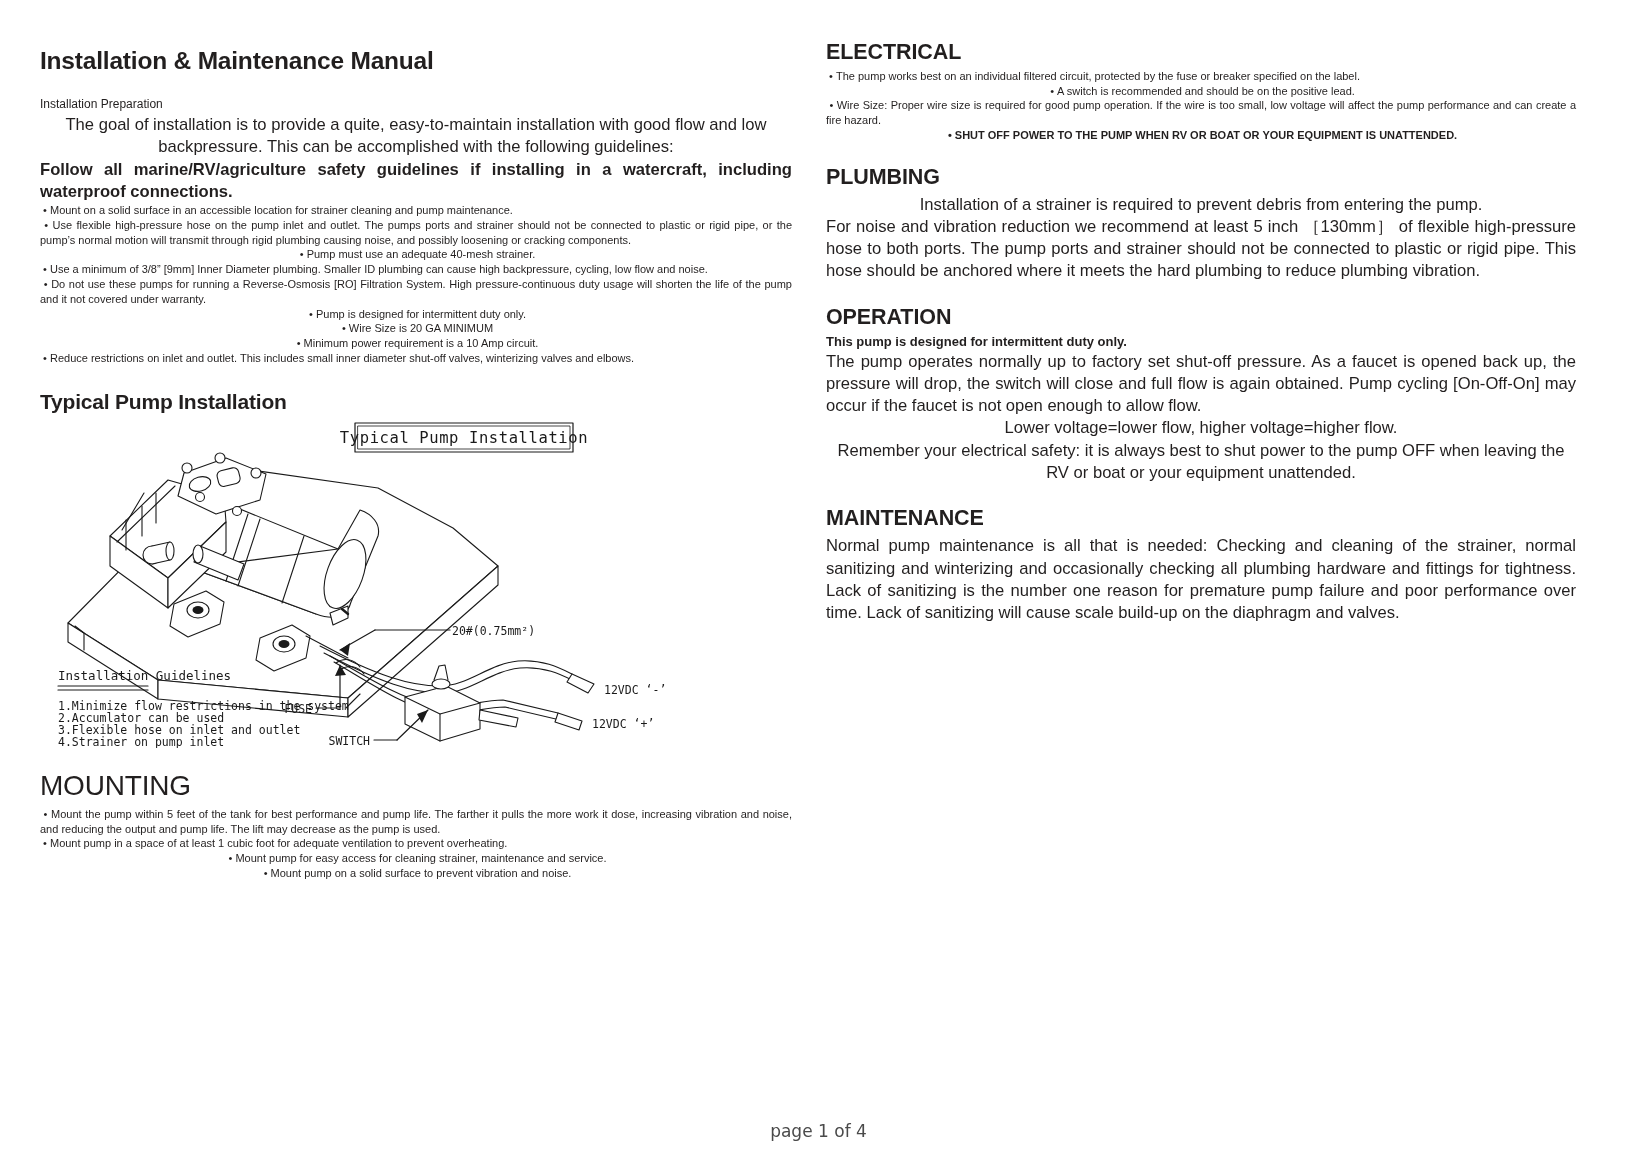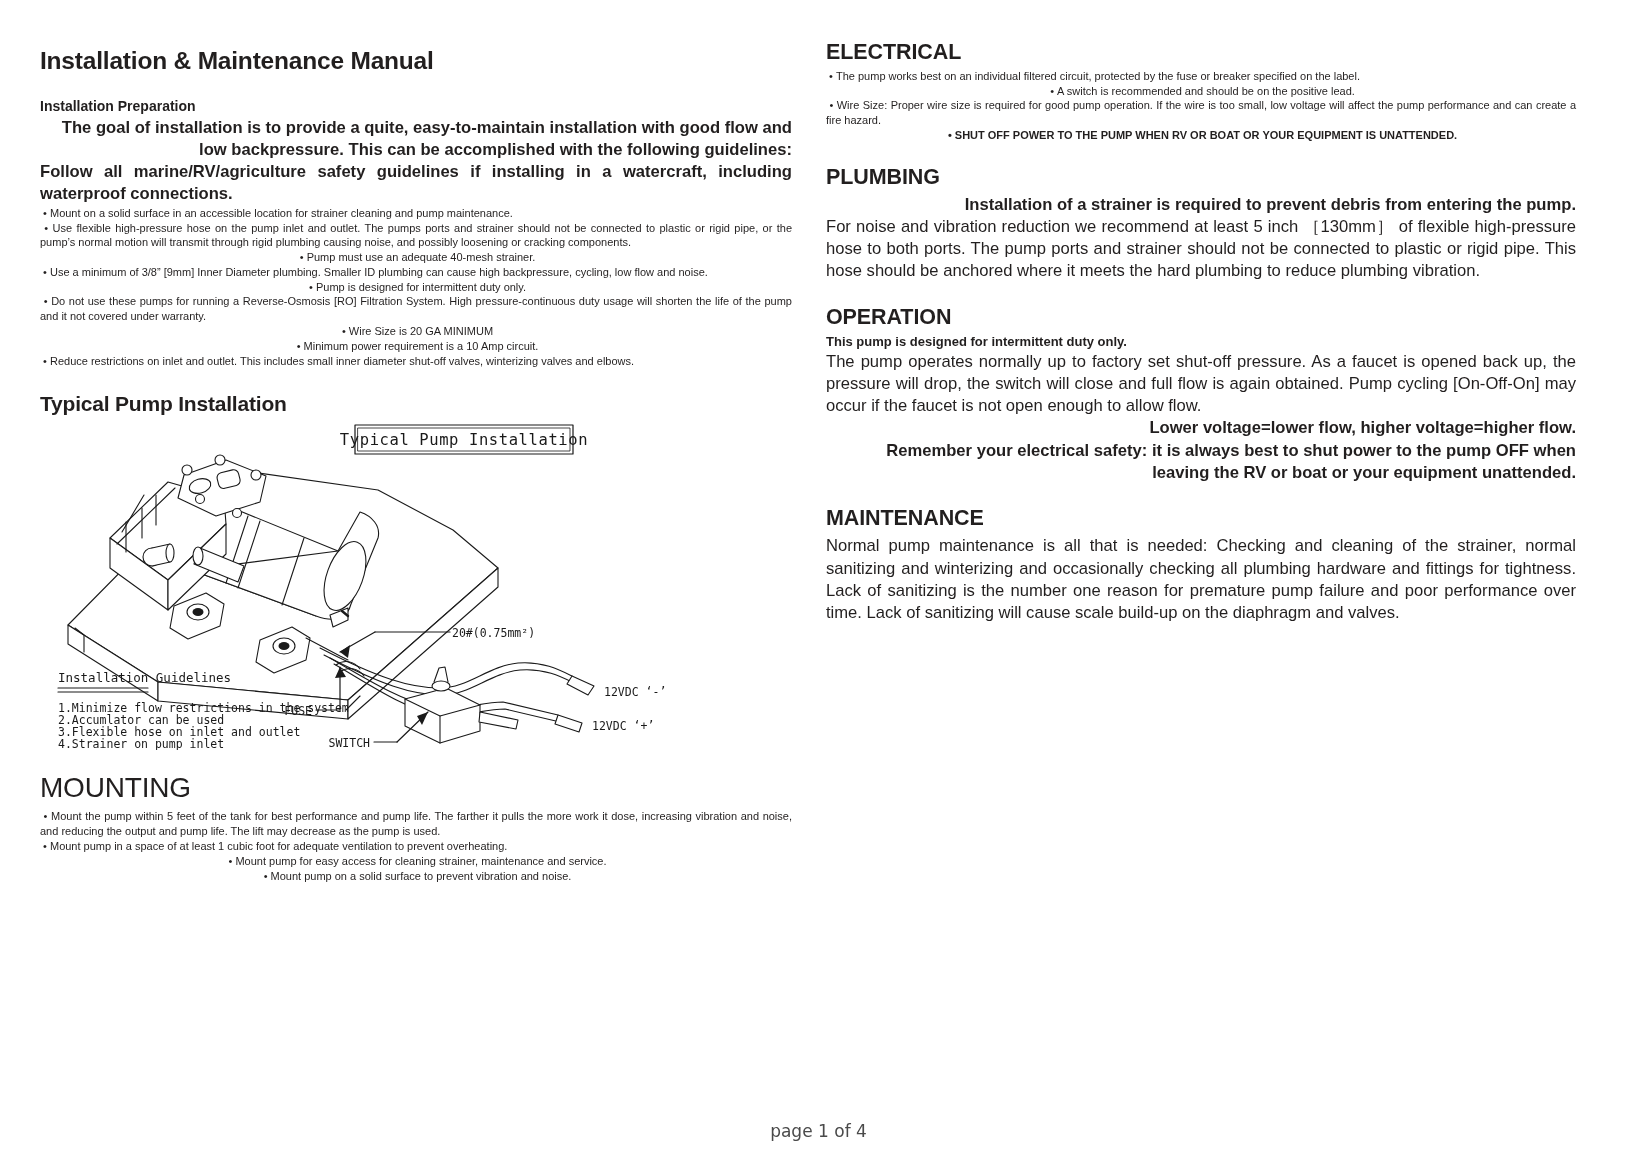--- a/index.html
+++ b/index.html
@@ -29,33 +29,33 @@
   .col-right { width: 750px; flex: none; }
 
   h1.doc-title {
     font-size: 24.5px;
     font-weight: bold;
     letter-spacing: -0.2px;
     margin: 8px 0 22px 0;
     line-height: 1.1;
   }
   .sub-head {
-    font-size: 14px;
-    font-weight: bold;
+    font-size: 12px;
+    font-weight: normal;
     margin: 0 0 1px 0;
     line-height: 1.33;
   }
   p.body, .body {
     font-size: 16.6px;
     line-height: 1.345;
     margin: 0;
     text-align: justify;
     text-justify: inter-word;
   }
-  p.body.noj { text-align: right; font-weight: bold; }
+  p.body.noj { text-align: center; }
   .bold { font-weight: bold; }
   .bullet-line {
     font-size: 11px;
     line-height: 1.345;
     margin: 0;
     text-align: justify;
   }
   .bullet-line.short { text-align: center; }
   .sec-head {
     font-size: 21.5px;
@@ -126,25 +126,25 @@
       </p>
       <p class="bullet-line">
         <span>&nbsp;•&nbsp;</span><span>Use flexible high-pressure hose on the pump inlet and outlet. The pumps ports and strainer should not be connected to plastic or rigid pipe, or the pump’s normal motion will transmit through rigid plumbing causing noise, and possibly loosening or cracking components.</span>
       </p>
       <p class="bullet-line short">
         <span>&nbsp;•&nbsp;</span><span>Pump must use an adequate 40-mesh strainer.</span>
       </p>
       <p class="bullet-line">
         <span>&nbsp;•&nbsp;</span><span>Use a minimum of 3/8” [9mm] Inner Diameter plumbing. Smaller ID plumbing can cause high backpressure, cycling, low flow and noise.</span>
       </p>
+      <p class="bullet-line">
+        <span>&nbsp;•&nbsp;</span><span>Do not use these pumps for running a Reverse-Osmosis [RO] Filtration System. High pressure-continuous duty usage will shorten the life of the pump and it not covered under warranty.</span>
+      </p>
       <p class="bullet-line short">
         <span>&nbsp;•&nbsp;</span><span>Pump is designed for intermittent duty only.</span>
-      </p>
-      <p class="bullet-line">
-        <span>&nbsp;•&nbsp;</span><span>Do not use these pumps for running a Reverse-Osmosis [RO] Filtration System. High pressure-continuous duty usage will shorten the life of the pump and it not covered under warranty.</span>
       </p>
       <p class="bullet-line short">
         <span>&nbsp;•&nbsp;</span><span>Wire Size is 20 GA MINIMUM</span>
       </p>
       <p class="bullet-line short">
         <span>&nbsp;•&nbsp;</span><span>Minimum power requirement is a 10 Amp circuit.</span>
       </p>
       <p class="bullet-line">
         <span>&nbsp;•&nbsp;</span><span>Reduce restrictions on inlet and outlet. This includes small inner diameter shut-off valves, winterizing valves and elbows.</span>
       </p>

